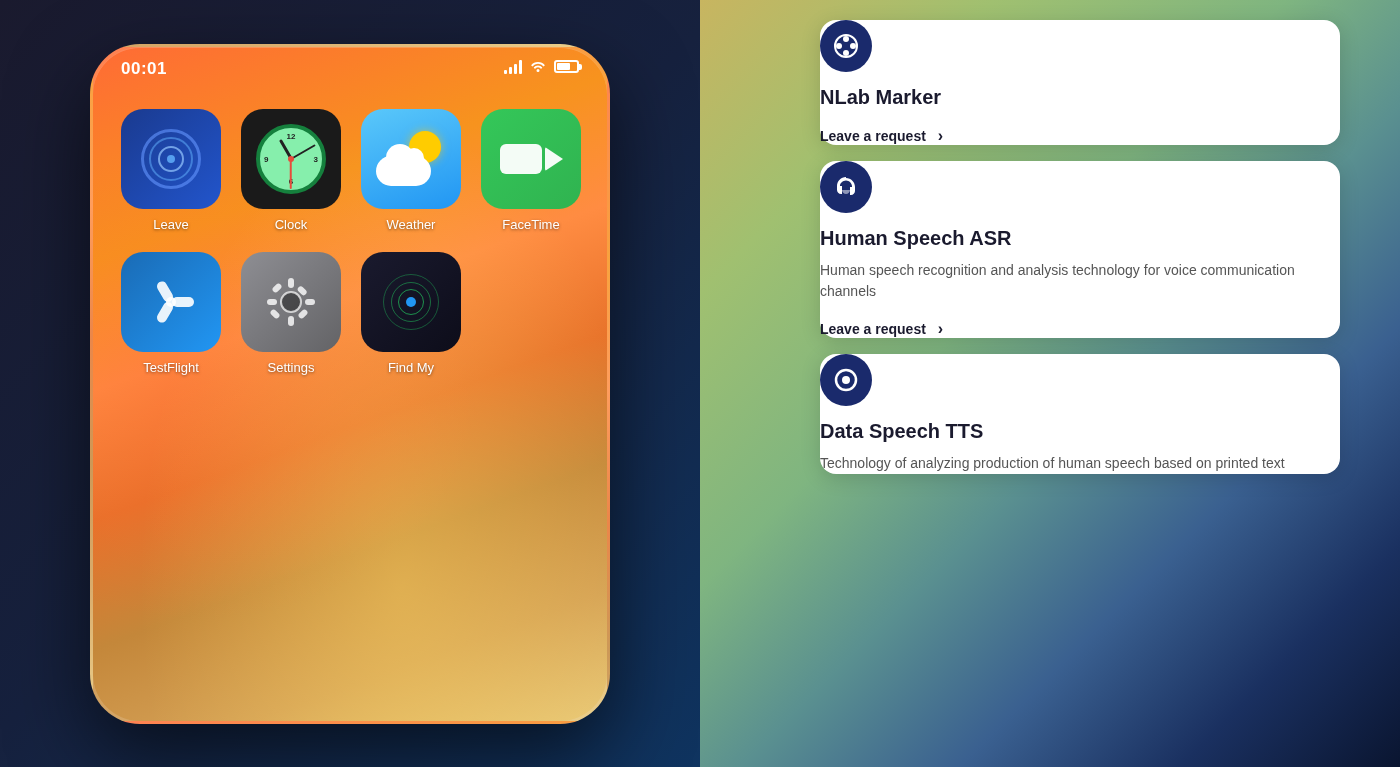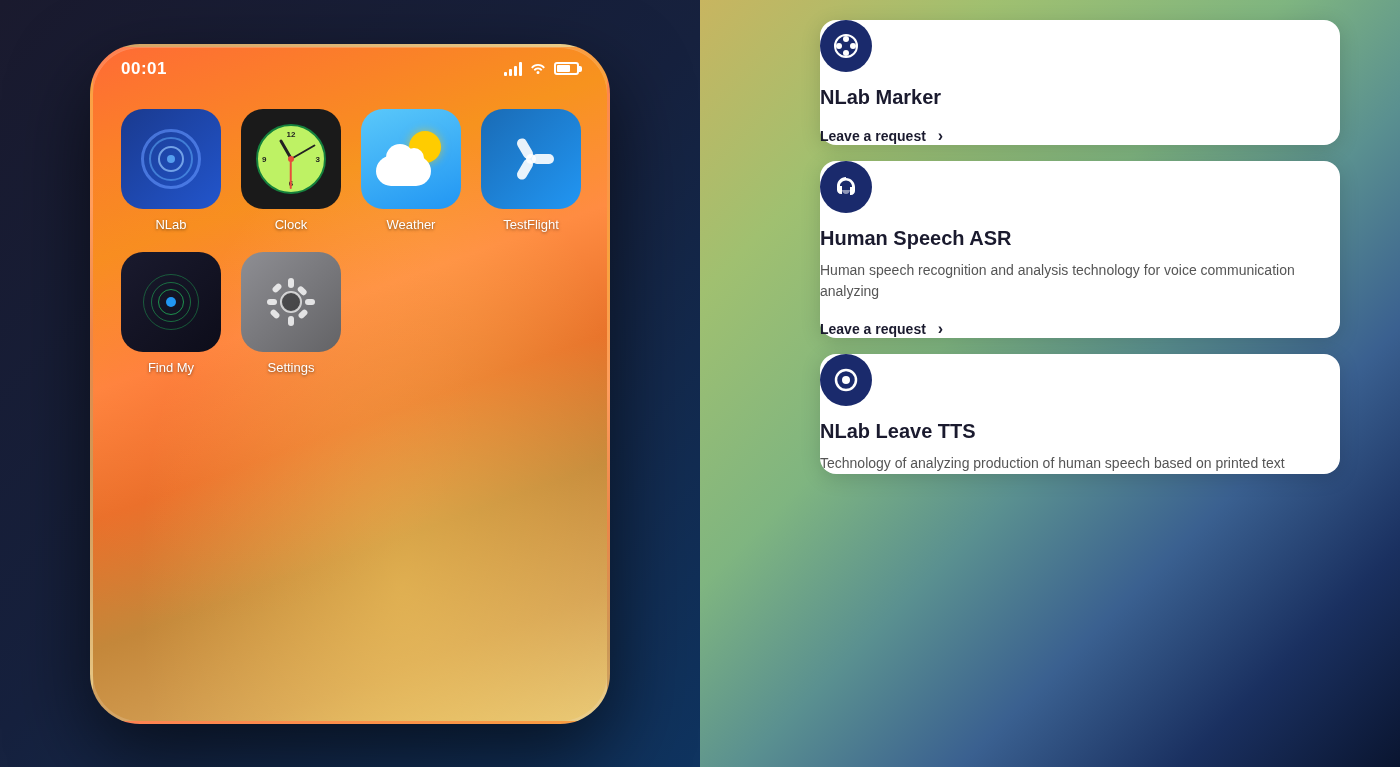--- a/index.html
+++ b/index.html
@@ -49,21 +49,21 @@
       inset: 0;
       background: radial-gradient(ellipse at 60% 80%, rgba(255,220,100,0.4) 0%, transparent 60%),
                   radial-gradient(ellipse at 20% 50%, rgba(255,100,50,0.3) 0%, transparent 50%);
       pointer-events: none;
     }
 
     
     .status-bar {
       display: flex;
       justify-content: space-between;
-      align-items: center;
+      align-items: flex-start;
       padding: 12px 28px 0;
       position: relative;
       z-index: 2;
     }
 
     .status-time {
       color: white;
       font-size: 17px;
       font-weight: 600;
       letter-spacing: 0.5px;
@@ -200,22 +200,22 @@
     }
 
     
     .icon-clock {
       background: #1a1a1a;
     }
     .clock-face {
       width: 70px;
       height: 70px;
       border-radius: 50%;
-      border: 2px solid #15803d;
-      background: #bef264;
+      border: 4px solid #15803d;
+      background: #86efac;
       position: relative;
       display: flex;
       align-items: center;
       justify-content: center;
     }
     .clock-number {
       position: absolute;
       font-size: 8px;
       font-weight: 600;
       color: #222;
@@ -538,21 +538,21 @@
     <div class="app-grid">
 
       <div class="app-item">
         <div class="app-icon icon-nlab">
           <div class="icon-nlab-inner">
             <svg width="20" height="20" viewBox="0 0 20 20" fill="none">
               <circle cx="10" cy="10" r="4" fill="rgba(100,180,255,0.8)"></circle>
             </svg>
           </div>
         </div>
-        <span class="app-label">NLab</span>
+        <span class="app-label">Leave</span>
       </div>
 
       <div class="app-item">
         <div class="app-icon icon-clock">
           <div class="clock-face">
 
             <span class="clock-number" style="top:4px;left:50%;transform:translateX(-50%)">12</span>
             <span class="clock-number" style="right:4px;top:50%;transform:translateY(-50%)">3</span>
             <span class="clock-number" style="bottom:4px;left:50%;transform:translateX(-50%)">6</span>
             <span class="clock-number" style="left:4px;top:50%;transform:translateY(-50%)">9</span>
@@ -569,43 +569,40 @@
         <div class="app-icon icon-weather">
           <div class="weather-content">
             <div class="sun"></div>
             <div class="cloud"></div>
           </div>
         </div>
         <span class="app-label">Weather</span>
       </div>
 
 
+      <div class="app-item">
+        <div class="app-icon icon-facetime">
+          <div class="facetime-cam">
+            <div class="cam-body"></div>
+            <div class="cam-lens"></div>
+          </div>
+        </div>
+        <span class="app-label">FaceTime</span>
+      </div>
 
       <div class="app-item">
         <div class="app-icon icon-testflight">
           <div class="propeller">
             <div class="blade"></div>
             <div class="blade"></div>
             <div class="blade"></div>
             <div class="prop-center"></div>
           </div>
         </div>
         <span class="app-label">TestFlight</span>
-      </div>
-
-      <div class="app-item">
-        <div class="app-icon icon-findmy">
-          <div class="radar">
-            <div class="radar-ring" style="width:56px;height:56px;border-color:rgba(34,197,94,0.4);"></div>
-            <div class="radar-ring" style="width:40px;height:40px;border-color:rgba(34,197,94,0.5);"></div>
-            <div class="radar-ring" style="width:26px;height:26px;border-color:rgba(34,197,94,0.7);"></div>
-            <div class="radar-dot"></div>
-          </div>
-        </div>
-        <span class="app-label">Find My</span>
       </div>
 
       <div class="app-item">
         <div class="app-icon icon-settings">
           <svg class="gear-svg" viewBox="0 0 58 58" fill="none" xmlns="http://www.w3.org/2000/svg">
             <circle cx="29" cy="29" r="10" fill="rgba(0,0,0,0.4)" stroke="rgba(255,255,255,0.7)" stroke-width="2"></circle>
             <g fill="rgba(255,255,255,0.8)">
               <rect x="26" y="5" width="6" height="10" rx="3"></rect>
               <rect x="26" y="43" width="6" height="10" rx="3"></rect>
               <rect x="5" y="26" width="10" height="6" rx="3"></rect>
@@ -613,20 +610,32 @@
               <rect x="12" y="10" width="6" height="10" rx="3" transform="rotate(45 15 15)"></rect>
               <rect x="38" y="36" width="6" height="10" rx="3" transform="rotate(45 41 41)"></rect>
               <rect x="36" y="10" width="6" height="10" rx="3" transform="rotate(-45 43 15)"></rect>
               <rect x="10" y="36" width="6" height="10" rx="3" transform="rotate(-45 13 41)"></rect>
             </g>
           </svg>
         </div>
         <span class="app-label">Settings</span>
       </div>
 
+      <div class="app-item">
+        <div class="app-icon icon-findmy">
+          <div class="radar">
+            <div class="radar-ring" style="width:56px;height:56px;border-color:rgba(34,197,94,0.4);"></div>
+            <div class="radar-ring" style="width:40px;height:40px;border-color:rgba(34,197,94,0.5);"></div>
+            <div class="radar-ring" style="width:26px;height:26px;border-color:rgba(34,197,94,0.7);"></div>
+            <div class="radar-dot"></div>
+          </div>
+        </div>
+        <span class="app-label">Find My</span>
+      </div>
+
     </div>
   </div>
 </div>
 
 <div class="right-panel">
   <div class="right-bg"></div>
   <div class="cards-container">
 
     <div class="product-card">
       <div class="card-icon">
@@ -646,32 +655,32 @@
     </div>
 
     <div class="product-card">
       <div class="card-icon">
         <svg width="30" height="30" viewBox="0 0 30 30" fill="white">
           <path d="M15 5C10 5 6 9 6 14v4c0 2.2 1.8 4 4 4h1v-8H9v-0.5C9 11.4 11.7 8.5 15 8.5s6 2.9 6 6v0.5h-2v8h1c2.2 0 4-1.8 4-4v-4c0-5-4-9-9-9z" fill="white"></path>
           <path d="M11 18h8c0 2.2-1.8 4-4 4s-4-1.8-4-4z" fill="rgba(255,255,255,0.5)"></path>
         </svg>
       </div>
       <div class="card-title">Human Speech ASR</div>
-      <div class="card-description">Human speech recognition and analysis technology for voice communication analyzing</div>
+      <div class="card-description">Human speech recognition and analysis technology for voice communication channels</div>
       <div class="card-link">
         <span>Leave a request</span>
         <span class="card-link-arrow">›</span>
       </div>
     </div>
 
     <div class="product-card">
       <div class="card-icon">
         <svg width="30" height="30" viewBox="0 0 30 30" fill="none">
           <circle cx="15" cy="15" r="10" stroke="white" stroke-width="2.5" fill="none"></circle>
           <circle cx="15" cy="15" r="4" fill="white"></circle>
         </svg>
       </div>
-      <div class="card-title">NLab Leave TTS</div>
+      <div class="card-title">Data Speech TTS</div>
       <div class="card-description">Technology of analyzing production of human speech based on printed text</div>
     </div>
 
   </div>
 </div>
 
 </body></html>

